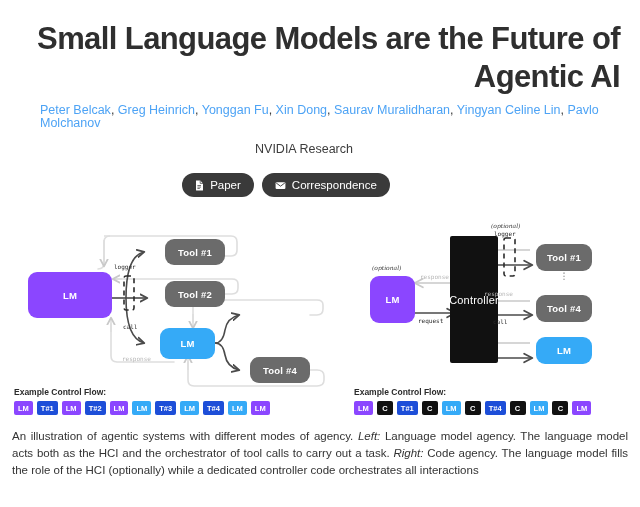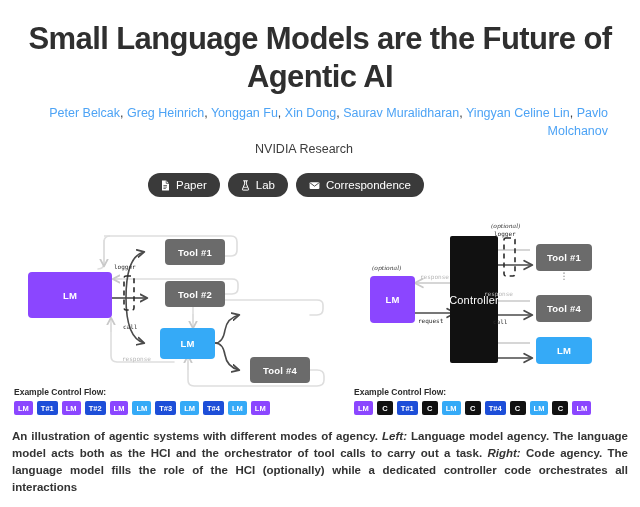--- a/index.html
+++ b/index.html
@@ -14,33 +14,33 @@
   #page {
     position: relative;
     width: 640px; height: 507px;
     background: #fff;
   }
 
   
   .title {
     position: absolute;
     left: 20px; top: 20px; width: 600px;
-    text-align: center;
+    text-align: right;
     font-size: 31px;
     line-height: 38px;
     font-weight: 700;
     letter-spacing: -0.6px;
     color: #2f2f2f;
   }
   .authors {
     position: absolute;
-    left: 48px; top: 104px; width: 560px;
-    text-align: right;
+    left: 40px; top: 104px; width: 560px;
+    text-align: left;
     font-size: 12.5px;
-    line-height: 18px;
+    line-height: 13px;
     color: #3c3c3c;
   }
   .authors a {
     color: #4da3f5;
     text-decoration: none;
   }
   .affil {
     position: absolute;
     left: 24px; top: 142px; width: 560px;
     text-align: center;
@@ -76,21 +76,21 @@
   .panel { position: absolute; top: 0; height: 178px; }
   .panel.left { left: 14px; width: 320px; }
   .panel.right { left: 352px; width: 282px; }
 
   .node {
     position: absolute;
     display: flex; align-items: center; justify-content: center;
     color: #fff;
     font-size: 9.5px;
     font-weight: 700;
-    border-radius: 4px;
+    border-radius: 9px;
     letter-spacing: 0.2px;
   }
   .node.lm-purple { background: #8b46ff; }
   .node.lm-blue   { background: #35aaf7; }
   .node.tool      { background: #6b6b6b; }
   .node.controller{ background: #111111; font-weight: 400; font-size: 11px; border-radius: 2px;}
 
   .lbl {
     position: absolute;
     font-family: "DejaVu Sans Mono", monospace;
@@ -141,21 +141,20 @@
   .chip.black  { background: #111111; }
 
   
   .caption {
     position: absolute;
     left: 12px; top: 428px; width: 616px;
     font-size: 11.5px;
     line-height: 17px;
     text-align: justify;
     color: #333;
-    font-weight: bold;
   }
   .caption i { font-style: italic; }
 </style>
 </head>
 <body>
 
 <div id="page">
 
   <div class="title">Small Language Models are the Future of Agentic AI</div>
 
@@ -173,30 +172,20 @@
           <path d="M1 0.6h4.2L8 3.4V10a.5.5 0 0 1-.5.5h-6A.5.5 0 0 1 1 10z" fill="#fff"></path>
           <path d="M5.2 0.6V3.4H8" fill="none" stroke="#3a3a3a" stroke-width=".7"></path>
           <rect x="2.4" y="5.2" width="3.6" height=".7" fill="#3a3a3a"></rect>
           <rect x="2.4" y="6.7" width="3.6" height=".7" fill="#3a3a3a"></rect>
           <rect x="2.4" y="8.2" width="2.4" height=".7" fill="#3a3a3a"></rect>
         </svg>
       </span>
       <span>Paper</span>
     </div>
 
-    <div class="pill">
-      <span>
-        <svg width="9" height="11" viewBox="0 0 9 11">
-          <path d="M2.6 0.8h3.8" stroke="#fff" stroke-width="1" stroke-linecap="round"></path>
-          <path d="M3.6 0.9v3L1.5 9.1a.7.7 0 0 0 .65 1h4.7a.7.7 0 0 0 .65-1L5.4 3.9v-3" fill="none" stroke="#fff" stroke-width="1" stroke-linejoin="round"></path>
-          <path d="M2.45 7.3h4.1" stroke="#fff" stroke-width=".8"></path>
-        </svg>
-      </span>
-      <span>Lab</span>
-    </div>
 
     <div class="pill">
       <span>
         <svg width="11" height="9" viewBox="0 0 11 9">
           <rect x="0.6" y="1.2" width="9.8" height="6.8" rx="1" fill="#fff"></rect>
           <path d="M1.1 1.9 5.5 5.2 9.9 1.9" fill="none" stroke="#3a3a3a" stroke-width=".9" stroke-linejoin="round"></path>
         </svg>
       </span>
       <span>Correspondence</span>
     </div>

